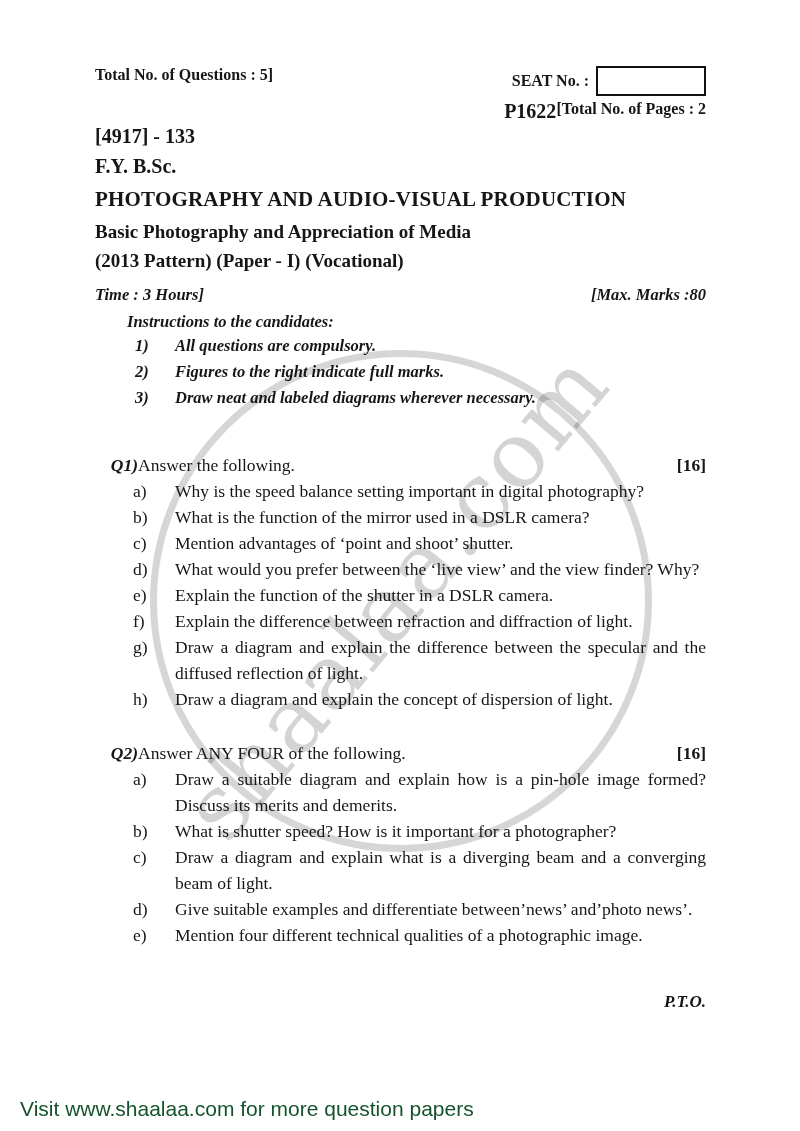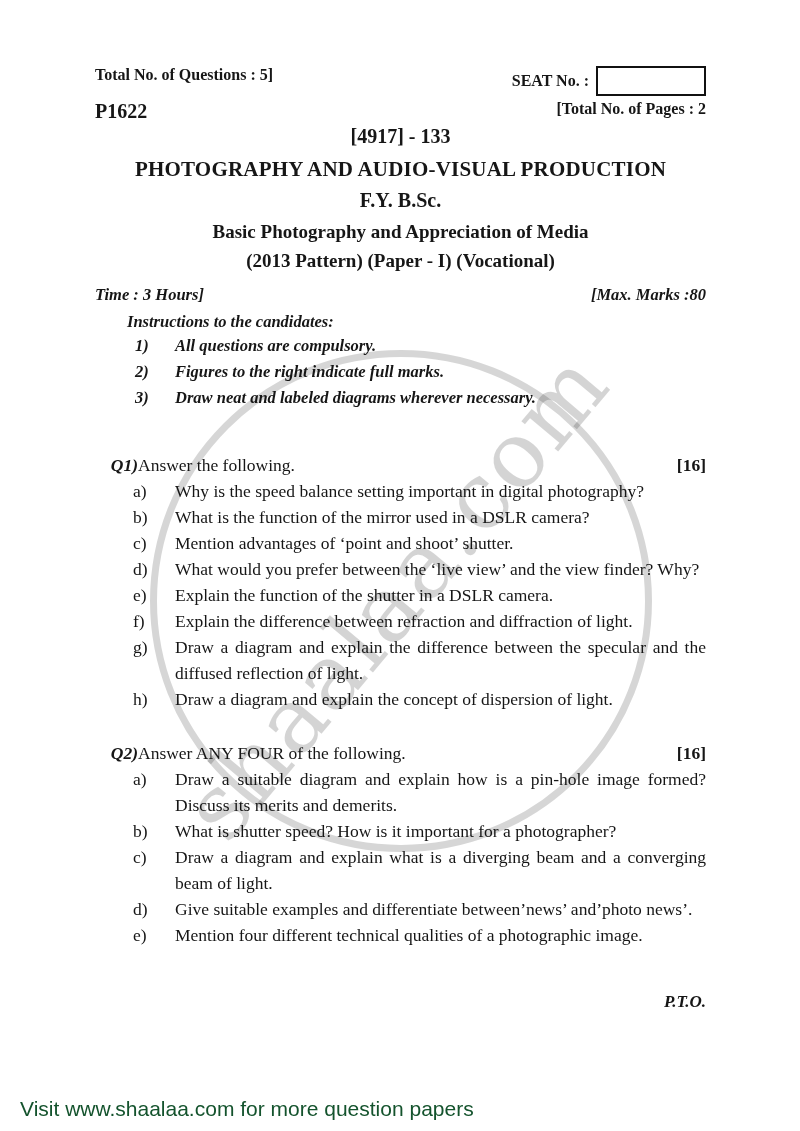--- a/index.html
+++ b/index.html
@@ -17,24 +17,24 @@
     transform:translate(-50%,-50%) rotate(-50deg);
     font-family:"DejaVu Serif", serif; font-size:92px; letter-spacing:2px;
     color:rgba(0,0,0,0.17); white-space:nowrap;
   }
   
   .content { position:absolute; left:95px; width:611px; top:0; }
   .row1 { display:flex; justify-content:space-between; align-items:flex-start; margin-top:66px; }
   .tq { font-weight:bold; font-size:16px; }
   .seat { display:flex; align-items:center; gap:7px; font-weight:bold; font-size:16px; }
   .seat-box { width:106px; height:26px; border:2px solid #111; background:#fff; }
-  .row2 { display:flex; justify-content:space-between; align-items:flex-start; margin-top:4px; }
+  .row2 { display:flex; justify-content:flex-end; align-items:flex-start; margin-top:4px; }
   .pcode { font-weight:bold; font-size:20px; }
   .tpages { font-weight:bold; font-size:16px; }
-  .c { text-align:center; font-weight:bold; }
+  .c { font-weight:bold; }
   .exam-code { font-size:20px; margin-top:2px; }
   .course    { font-size:20px; margin-top:7px; }
   .title     { font-size:21px; margin-top:9px; letter-spacing:0.2px; }
   .subtitle  { font-size:19px; margin-top:9px; }
   .pattern   { font-size:19px; margin-top:7px; }
   .time-row { display:flex; justify-content:space-between; font-weight:bold; font-style:italic; font-size:16.5px; margin-top:13px; }
   .inst-head { font-weight:bold; font-style:italic; font-size:16.5px; margin-top:7px;margin-left:32px; }
   .inst-item { display:flex; font-weight:bold; font-style:italic; font-size:16.5px; line-height:24px; margin-top:2px; }
   .inst-num { width:40px; margin-left:40px; flex:none; }
   .inst-text { flex:1; }
@@ -70,22 +70,22 @@
         <span class="seat-box"></span>
       </span>
     </div>
 
     <div class="row2">
       <span class="pcode">P1622</span>
       <span class="tpages">[Total No. of Pages : 2</span>
     </div>
 
     <div class="c exam-code">[4917] - 133</div>
+    <div class="c course">F.Y.  B.Sc.</div>
     <div class="c title">PHOTOGRAPHY AND AUDIO-VISUAL PRODUCTION</div>
-    <div class="c course">F.Y.  B.Sc.</div>
     <div class="c subtitle">Basic Photography and Appreciation of Media</div>
     <div class="c pattern">(2013 Pattern) (Paper - I) (Vocational)</div>
 
     <div class="time-row">
       <span>Time : 3 Hours]</span>
       <span>[Max. Marks :80</span>
     </div>
 
     <div class="inst-head">Instructions to the candidates:</div>
     <div class="inst-item">

